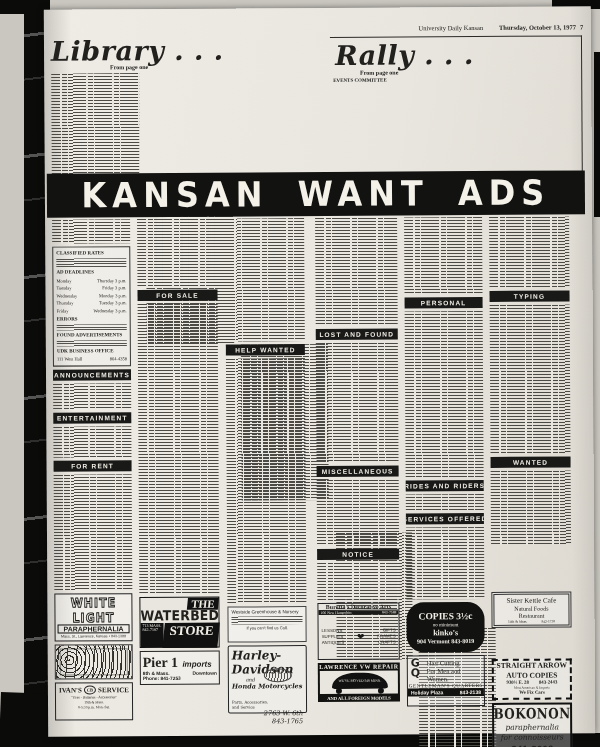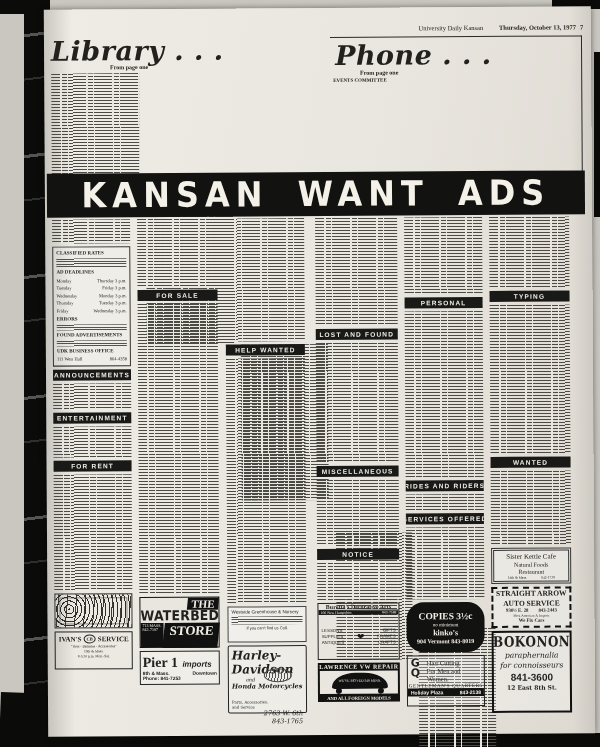--- a/index.html
+++ b/index.html
@@ -85,24 +85,24 @@
   .gq{display:flex;flex-wrap:wrap;align-content:flex-start;}
   .gq .logo{width:16px;font-family:"DejaVu Sans",sans-serif;font-weight:bold;font-size:11px;
       line-height:.95;padding:2px 0 0 3px;}
   .gq .txt{flex:1;font-family:"Liberation Serif",serif;font-size:6.5px;line-height:1.25;padding-top:3px;}
   .gq .gname{width:100%;font-size:5px;letter-spacing:.6px;text-align:center;font-family:"Liberation Serif",serif;}
   .gq .foot{width:100%;background:#121211;color:#f1eee6;font-weight:bold;font-size:5px;
       display:flex;justify-content:space-between;padding:1px 3px;box-sizing:border-box;}
   
   .sk{border:1px solid #333;outline:1px solid #333;outline-offset:-3px;
       font-family:"Liberation Serif",serif;display:flex;flex-direction:column;
-      align-items:center;justify-content:center;gap:1px;background:rgba(255,255,255,.3);}
+      align-items:center;justify-content:center;gap:1px;background:rgba(255,255,255,.3);margin-top:44px;}
   
   .sa{border:2px dashed #111;display:flex;flex-direction:column;align-items:center;gap:.5px;
-      font-weight:bold;background:rgba(255,255,255,.3);}
+      font-weight:bold;background:rgba(255,255,255,.3);margin-top:28px;}
   
   .bok{border:2px solid #111;display:flex;flex-direction:column;align-items:center;gap:1.5px;
       font-family:"DejaVu Serif",serif;padding-top:2px;background:rgba(255,255,255,.3);}
   .bok .name{font-weight:bold;font-size:12px;letter-spacing:.5px;transform:scaleY(1.2);}
   .bok .it{font-style:italic;font-size:7.5px;}
   
   .bu{border:1px solid #222;font-family:"Liberation Serif",serif;display:flex;flex-direction:column;}
   .bu .t{font-weight:bold;font-size:6px;text-align:center;border-bottom:1px solid #222;}
   .bu .bar{background:#1a1a19;color:#f1eee6;font-size:3.8px;display:flex;
       justify-content:space-between;padding:0 2px;}
@@ -144,21 +144,21 @@
     <div class="abs mast" style="left:536px;top:17px;width:8px;font-weight:bold;">7</div>
     <div class="abs rule" style="left:286px;top:29px;width:252px;height:1px;"></div>
     <div class="abs rule" style="left:537px;top:29px;width:1px;height:175px;"></div>
 
     <div class="abs headline" style="left:7px;top:26px;">Library . . .</div>
     <div class="abs kicker" style="left:30px;top:55px;width:110px;">From page one</div>
     <div class="abs ft" style="left:7px;top:64px;width:88px;height:136px;"></div>
     <div class="abs ft" style="left:101px;top:44px;width:88px;height:156px;"></div>
     <div class="abs ft" style="left:195px;top:44px;width:87px;height:156px;"></div>
 
-    <div class="abs headline" style="left:291px;top:32px;">Phone . . .</div>
+    <div class="abs headline" style="left:291px;top:32px;">Rally . . .</div>
     <div class="abs kicker" style="left:300px;top:62px;width:70px;">From page one</div>
     <div class="abs" style="left:289px;top:70px;width:76px;font-size:5px;font-weight:bold;">EVENTS COMMITTEE</div>
     <div class="abs ft" style="left:289px;top:77px;width:76px;height:127px;"></div>
     <div class="abs ft" style="left:371px;top:46px;width:77px;height:158px;"></div>
 
     <div class="banner">
       <span>KANSAN WANT ADS</span>
     </div>
 
     <div class="col" style="left:7px;width:78px;">
@@ -199,20 +199,25 @@
         </div>
       </div>
 
       <div class="sechdr">ANNOUNCEMENTS</div>
       <div class="ft" style="height:26px;"></div>
       <div class="sechdr">ENTERTAINMENT</div>
       <div class="ft" style="height:31px;"></div>
       <div class="sechdr">FOR RENT</div>
       <div class="ft" style="height:116px;"></div>
 
+      <div class="ad" style="height:46px;border-width:1.5px;">
+        <div class="wl-name" style="padding-top:3px;">WHITE LIGHT</div>
+        <div class="wl-sub">PARAPHERNALIA</div>
+        <div class="tiny">Mass. St., Lawrence, Kansas • 843-1388</div>
+      </div>
 
       <div class="ornate" style="height:33px;"></div>
 
       <div class="iv" style="height:34px;">
         <div class="t">
           <span>IVAN'S</span>
           <span class="cb">CB</span>
           <span>SERVICE</span>
         </div>
         <div class="tiny">"Tires - Batteries - Accessories"</div>
@@ -367,21 +372,21 @@
         <div style="font-size:6px;">Natural Foods</div>
         <div style="font-size:6px;">Restaurant</div>
         <div style="font-size:3.6px;display:flex;gap:14px;">
           <span>14th &amp; Mass.</span>
           <span>842-1738</span>
         </div>
       </div>
 
       <div class="sa" style="height:37px;">
         <div style="font-size:7.5px;">STRAIGHT ARROW</div>
-        <div style="font-size:7.5px;">AUTO SERVICE</div>
+        <div style="font-size:7.5px;">AUTO COPIES</div>
         <div style="font-size:4.8px;display:flex;gap:10px;">
           <span>930½ E. 28</span>
           <span>843-2443</span>
         </div>
         <div style="font-size:3.4px;font-weight:normal;">Most American &amp; Imports</div>
         <div style="font-size:4.8px;">We Fix Cars</div>
       </div>
 
       <div class="bok" style="height:76px;">
         <div class="name">BOKONON</div>

